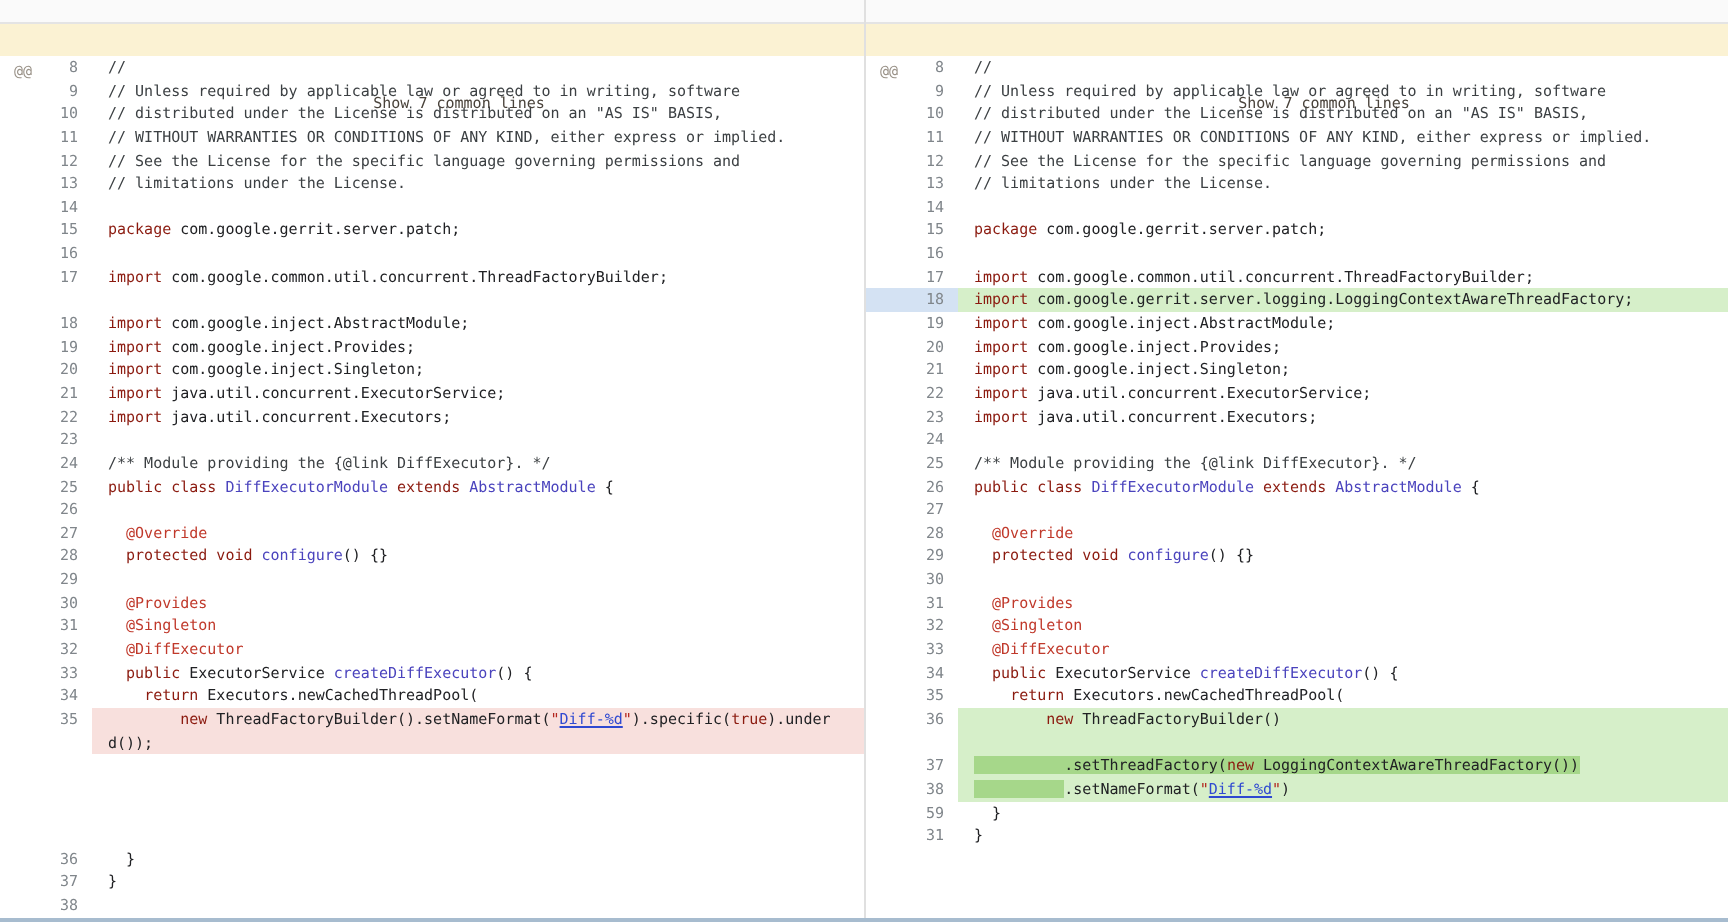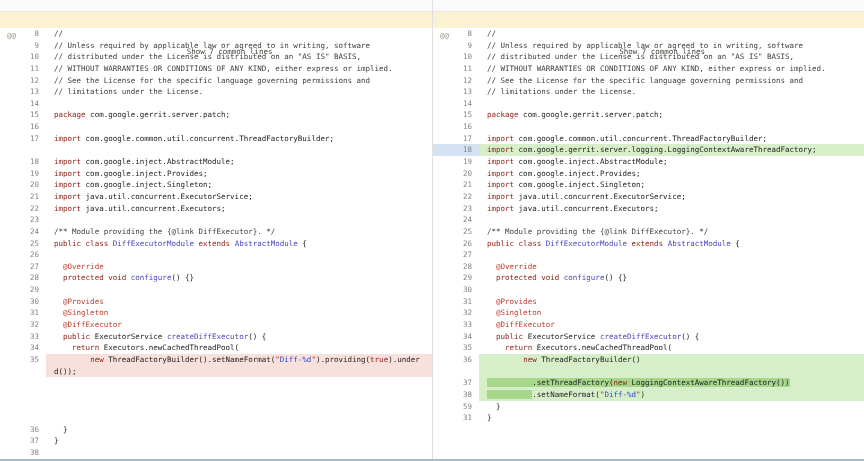--- a/index.html
+++ b/index.html
@@ -46,21 +46,21 @@
   .code { flex: 1; padding-left: 8px; overflow: hidden; }
   .row.del .code { background: var(--del-bg, #f8e0dd); }
   .row.add .code { background: var(--add-bg, #d6efc9); }
   .row.numhl .ln { background: var(--numhl-bg, #d4e2f3); }
   .code span.g { background: var(--addi-bg, #a6d78a); text-align: center; }
   .d { color: #202124; }
   .c { color: #3c4043; }
   .k { color: #8b1a0f; }
   .a { color: #c0392b; }
   .t { color: #4a43bd; }
-  .s { color: #2f49d1; }
+  .s { color: #2f49d1; text-decoration: underline; }
   .q { color: #b3261e; }
 </style>
 </head>
 <body>
 
 <div class="diff-wrap">
   <div class="pane">
     <div class="file-header">
       <span>File</span>
     </div>
@@ -90,21 +90,21 @@
         <div class="row ctx"><div class="ln">25</div><div class="code"><span class="k">public class</span><span class="d"> </span><span class="t">DiffExecutorModule</span><span class="d"> </span><span class="k">extends</span><span class="d"> </span><span class="t">AbstractModule</span><span class="d"> {</span></div></div>
         <div class="row ctx"><div class="ln">26</div><div class="code"></div></div>
         <div class="row ctx"><div class="ln">27</div><div class="code"><span class="d">  </span><span class="a">@Override</span></div></div>
         <div class="row ctx"><div class="ln">28</div><div class="code"><span class="d">  </span><span class="k">protected void</span><span class="d"> </span><span class="t">configure</span><span class="d">() {}</span></div></div>
         <div class="row ctx"><div class="ln">29</div><div class="code"></div></div>
         <div class="row ctx"><div class="ln">30</div><div class="code"><span class="d">  </span><span class="a">@Provides</span></div></div>
         <div class="row ctx"><div class="ln">31</div><div class="code"><span class="d">  </span><span class="a">@Singleton</span></div></div>
         <div class="row ctx"><div class="ln">32</div><div class="code"><span class="d">  </span><span class="a">@DiffExecutor</span></div></div>
         <div class="row ctx"><div class="ln">33</div><div class="code"><span class="d">  </span><span class="k">public</span><span class="d"> ExecutorService </span><span class="t">createDiffExecutor</span><span class="d">() {</span></div></div>
         <div class="row ctx"><div class="ln">34</div><div class="code"><span class="d">    </span><span class="k">return</span><span class="d"> Executors.newCachedThreadPool(</span></div></div>
-        <div class="row del"><div class="ln">35</div><div class="code"><span class="d">        </span><span class="k">new</span><span class="d"> ThreadFactoryBuilder().setNameFormat(</span><span class="q">"</span><span class="s">Diff-%d</span><span class="q">"</span><span class="d">).providing(</span><span class="k">true</span><span class="d">).under</span></div></div>
+        <div class="row del"><div class="ln">35</div><div class="code"><span class="d">        </span><span class="k">new</span><span class="d"> ThreadFactoryBuilder().setNameFormat(</span><span class="q">"</span><span class="s">Diff-%d</span><span class="q">"</span><span class="d">).specific(</span><span class="k">true</span><span class="d">).under</span></div></div>
         <div class="row del"><div class="ln"></div><div class="code"><span class="d">d());</span></div></div>
         <div class="row spacer"><div class="ln"></div><div class="code"></div></div>
         <div class="row spacer"><div class="ln"></div><div class="code"></div></div>
         <div class="row spacer"><div class="ln"></div><div class="code"></div></div>
         <div class="row spacer"><div class="ln"></div><div class="code"></div></div>
         <div class="row ctx"><div class="ln">36</div><div class="code"><span class="d">  }</span></div></div>
         <div class="row ctx"><div class="ln">37</div><div class="code"><span class="d">}</span></div></div>
         <div class="row ctx"><div class="ln">38</div><div class="code"></div></div>
       </div>
   </div>

